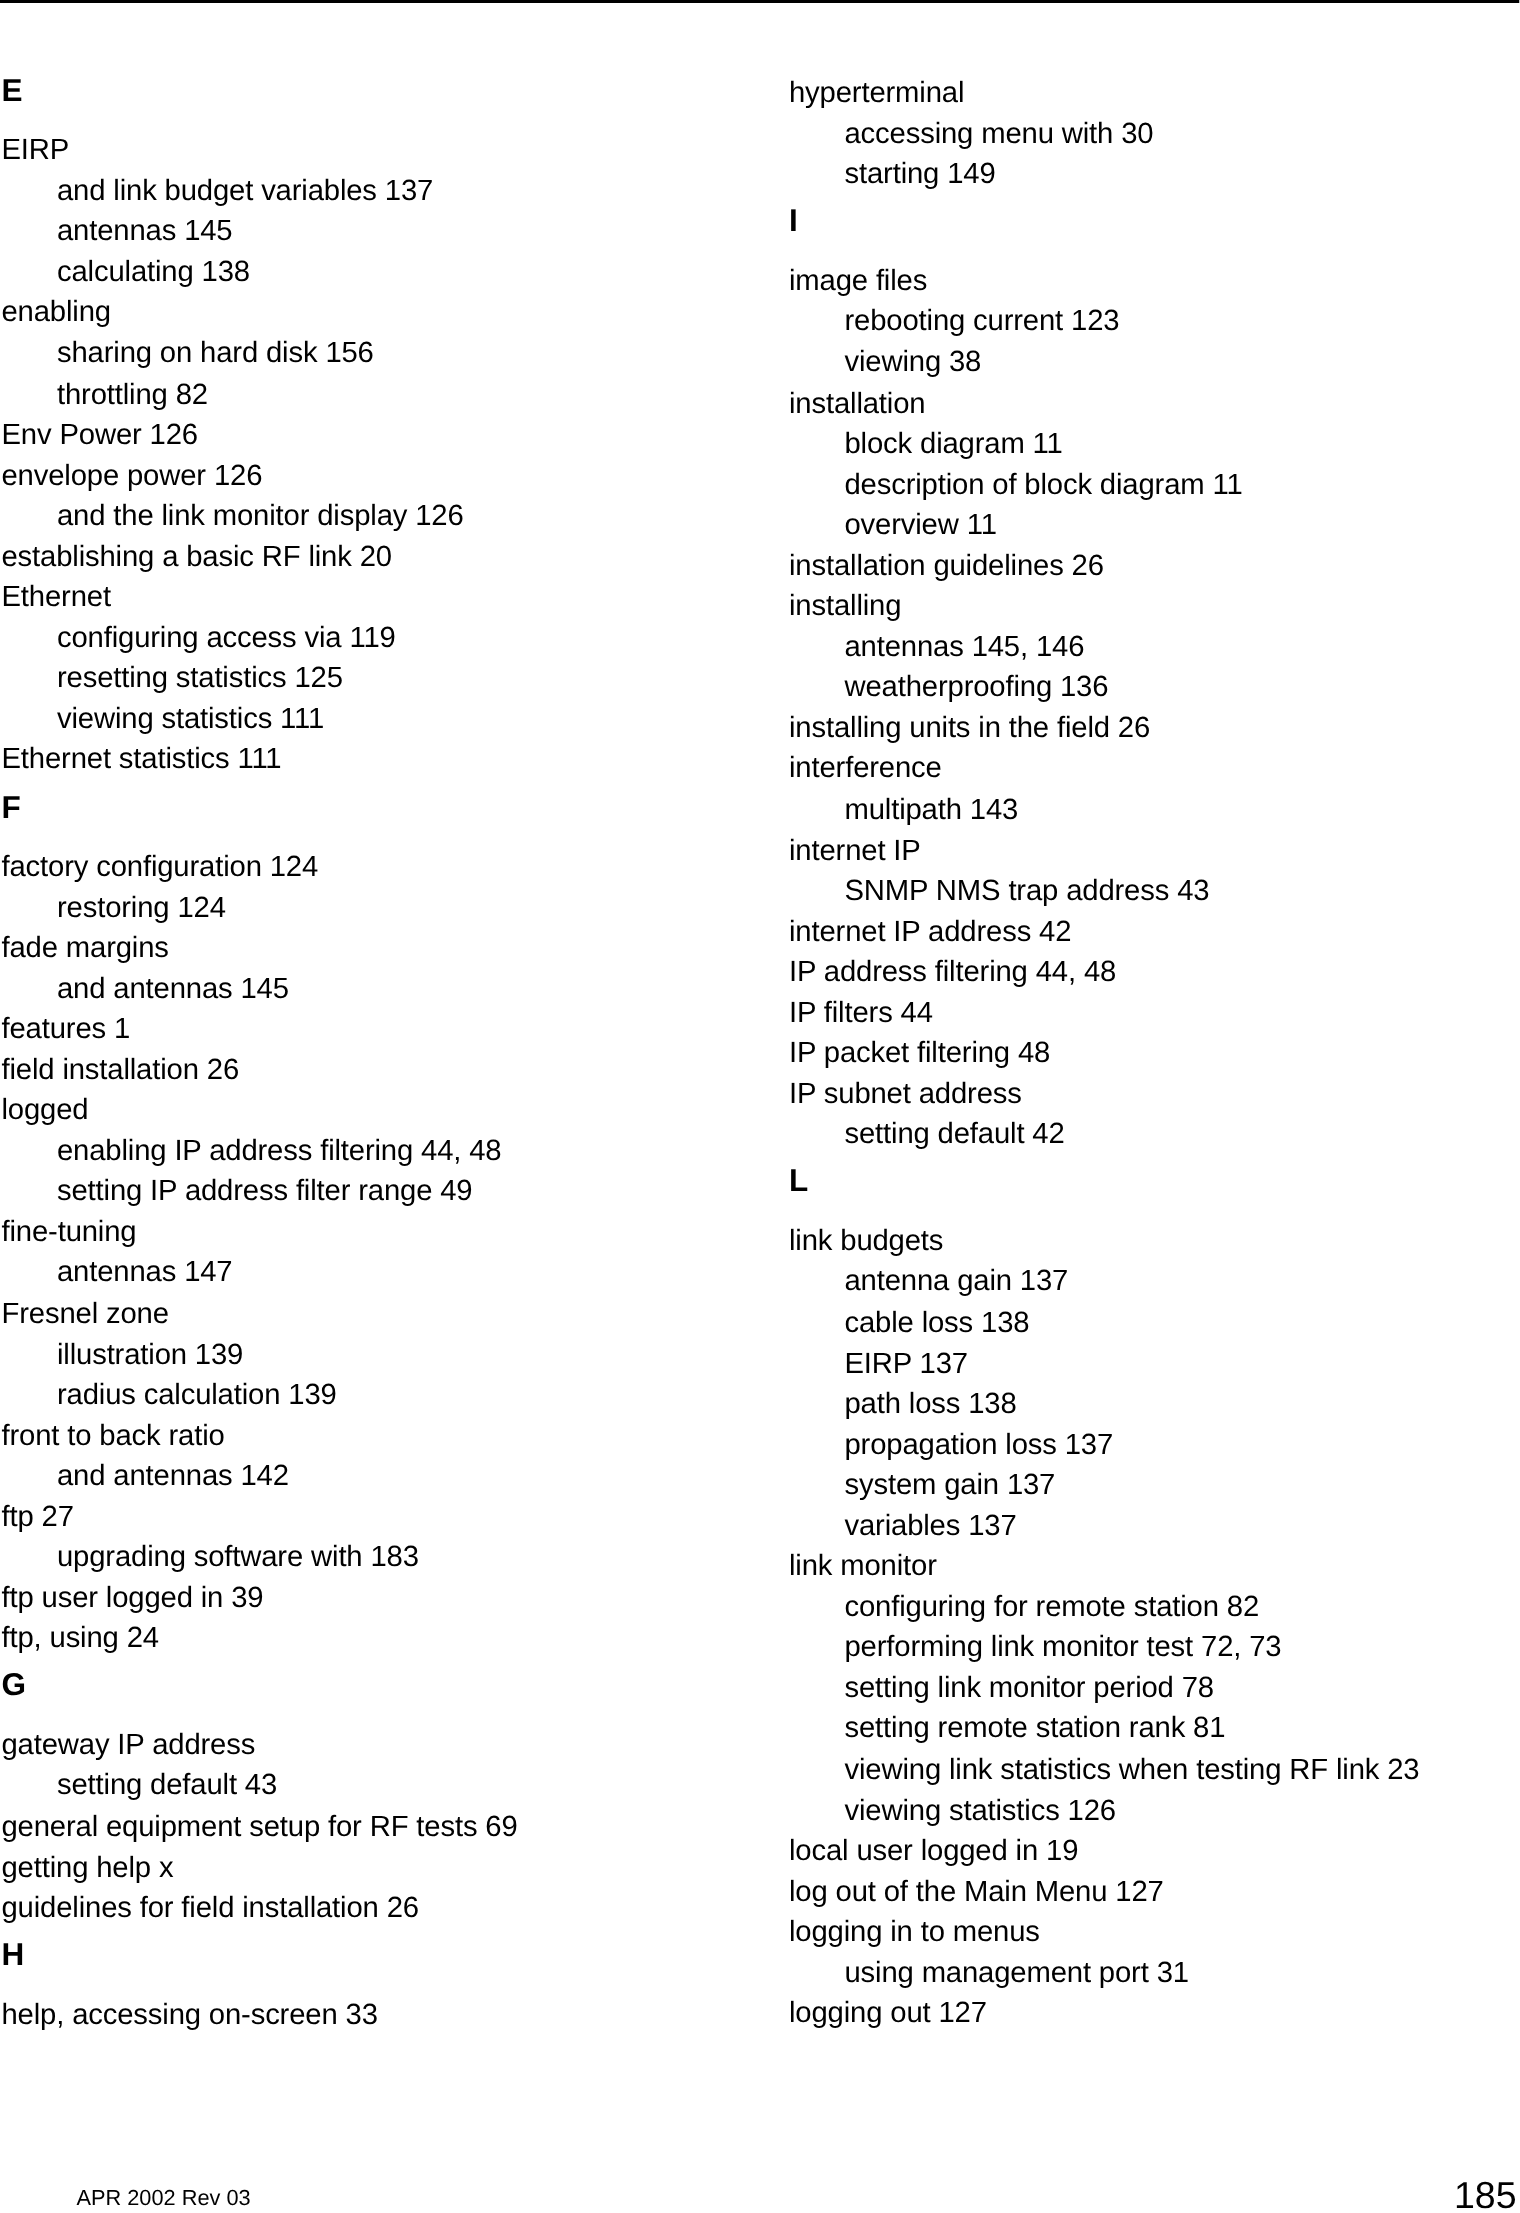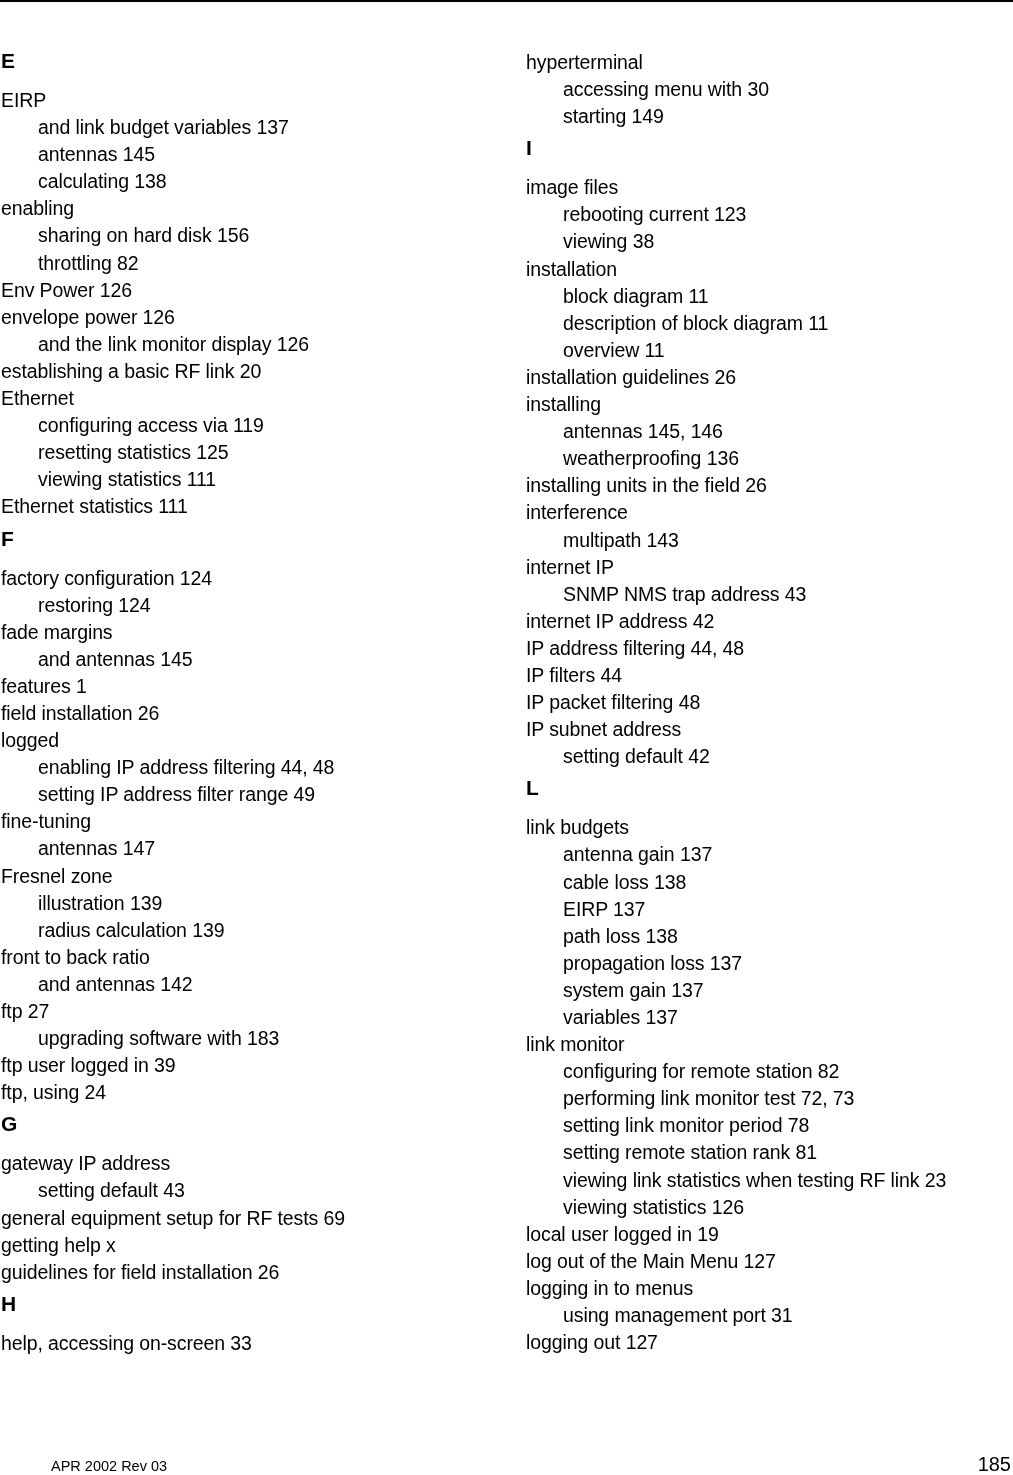--- a/index.html
+++ b/index.html
@@ -53,21 +53,21 @@
     left: 11px;
     top: 1457px;
     font-size: 14.5px;
     line-height: 18px;
     margin-left: 40px;
   }
   .footer-right {
     position: absolute;
     right: 2px;
     top: 1452px;
-    font-size: 20px;
+    font-size: 25px;
     line-height: 24px;
   }
 </style>
 </head>
 <body>
 
 <div class="top-rule"></div>
 
 <div class="column col-left">
     <div class="section">

